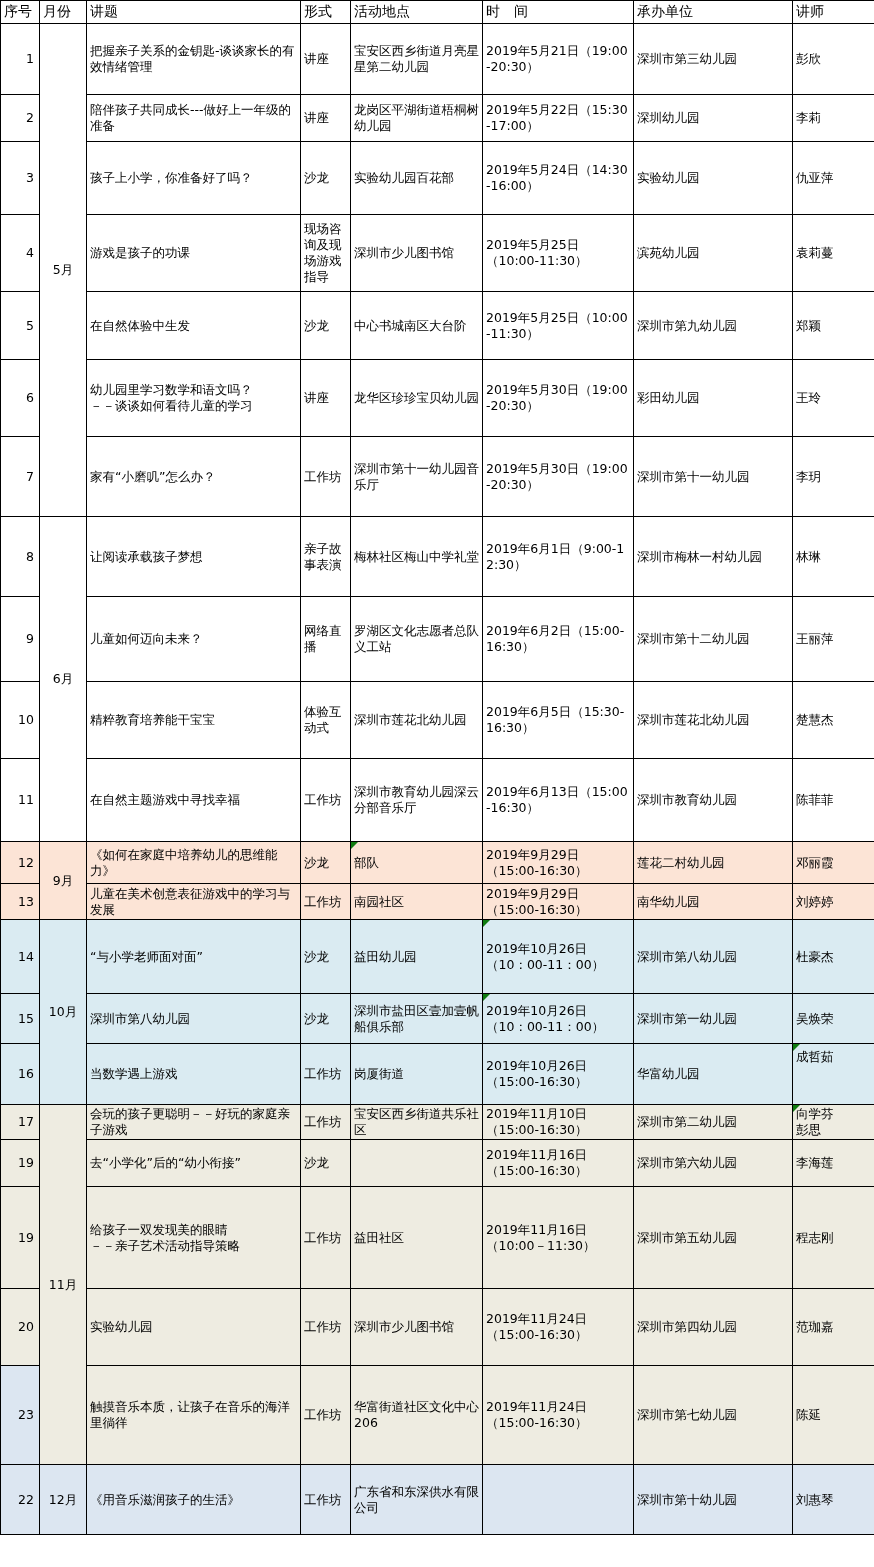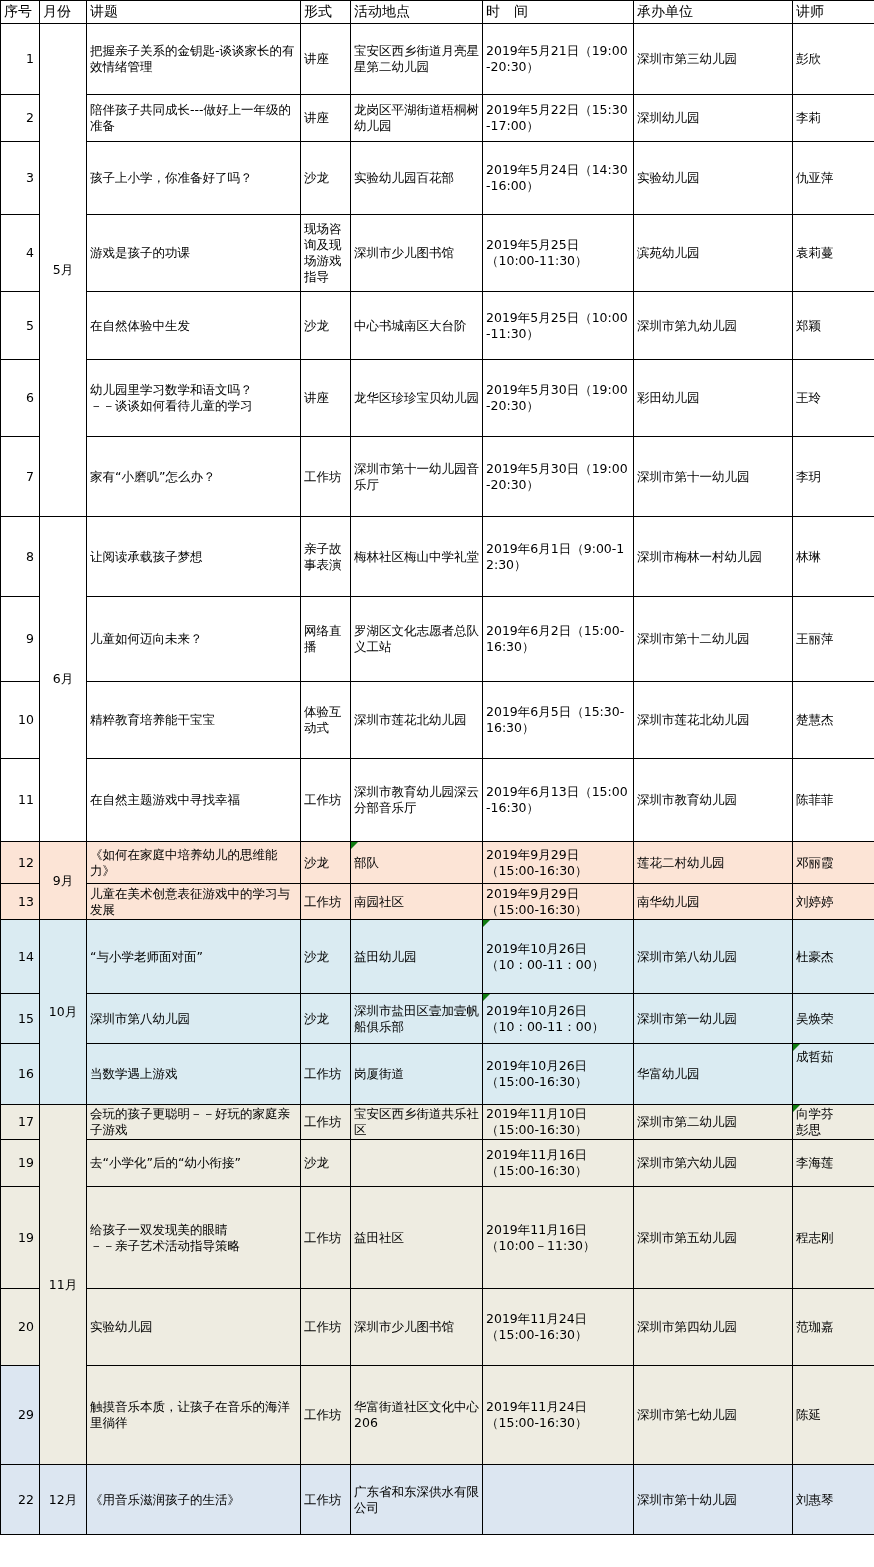--- a/index.html
+++ b/index.html
@@ -244,21 +244,21 @@
           <td class="seq"><span>20</span></td>
           <td class="topic"><span>实验幼儿园</span></td>
           <td class="form"><span>工作坊</span></td>
           <td class="location"><span>深圳市少儿图书馆</span></td>
           <td class="time"><span>2019年11月24日
 （15:00-16:30）</span></td>
           <td class="organizer"><span>深圳市第四幼儿园</span></td>
           <td class="lecturer"><span>范珈嘉</span></td>
         </tr>
         <tr class="bg-tan row-21" style="height: 99px;">
-          <td class="seq seq-blue"><span>29</span></td>
+          <td class="seq seq-blue"><span>23</span></td>
           <td class="topic"><span>触摸音乐本质，让孩子在音乐的海洋里徜徉</span></td>
           <td class="form"><span>工作坊</span></td>
           <td class="location"><span>华富街道社区文化中心206</span></td>
           <td class="time"><span>2019年11月24日
 （15:00-16:30）</span></td>
           <td class="organizer"><span>深圳市第七幼儿园</span></td>
           <td class="lecturer"><span>陈延</span></td>
         </tr>
         <tr class="bg-blue row-22" style="height: 70px;">
           <td class="seq"><span>22</span></td>

